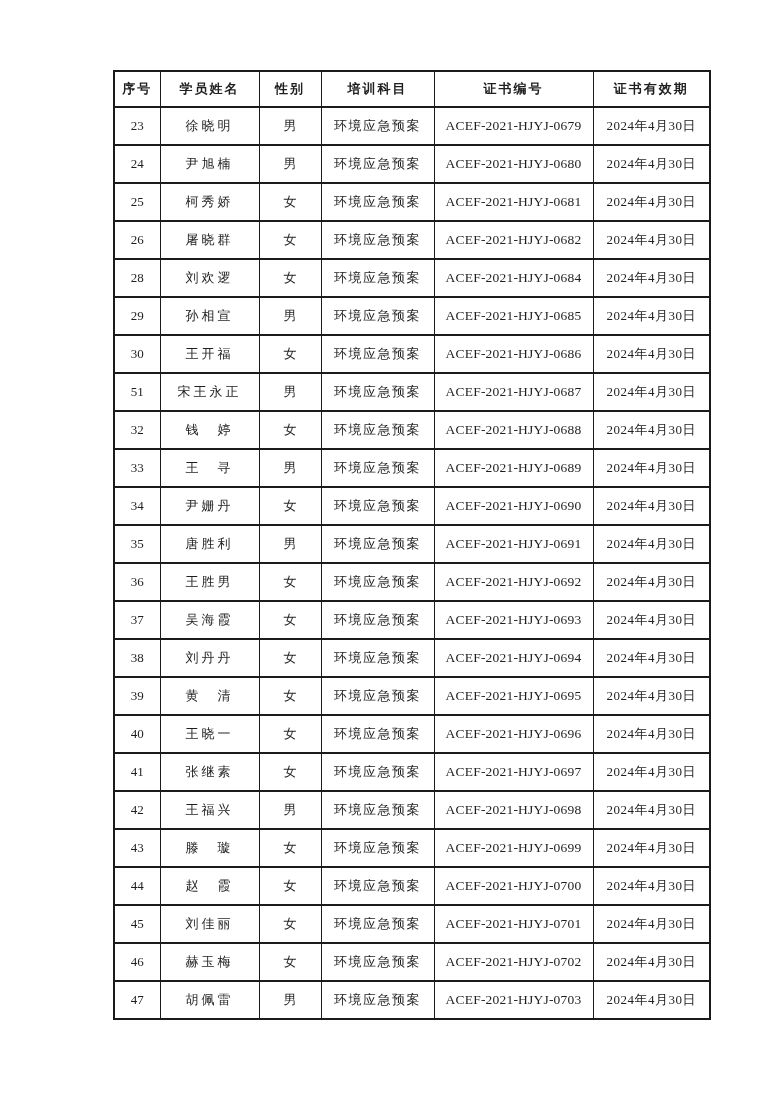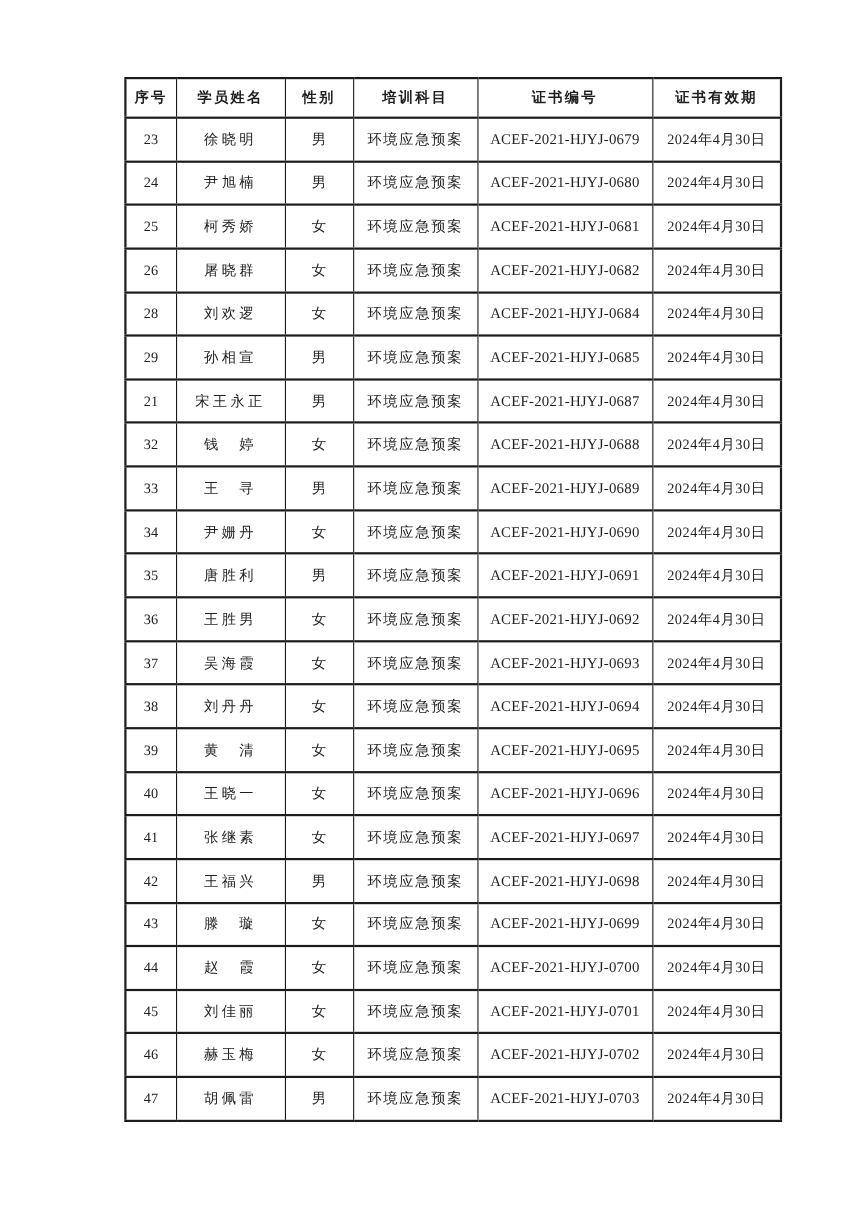--- a/index.html
+++ b/index.html
@@ -133,21 +133,29 @@
   </tr>
           <tr>
     <td class="col-no">29</td>
     <td class="col-name">孙相宣</td>
     <td class="col-gender">男</td>
     <td class="col-subject">环境应急预案</td>
     <td class="col-cert">ACEF-2021-HJYJ-0685</td>
     <td class="col-valid">2024年4月30日</td>
   </tr>
           <tr>
-    <td class="col-no">21</td>
+    <td class="col-no">30</td>
+    <td class="col-name">王开福</td>
+    <td class="col-gender">女</td>
+    <td class="col-subject">环境应急预案</td>
+    <td class="col-cert">ACEF-2021-HJYJ-0686</td>
+    <td class="col-valid">2024年4月30日</td>
+  </tr>
+          <tr>
+    <td class="col-no">51</td>
     <td class="col-name">宋王永正</td>
     <td class="col-gender">男</td>
     <td class="col-subject">环境应急预案</td>
     <td class="col-cert">ACEF-2021-HJYJ-0687</td>
     <td class="col-valid">2024年4月30日</td>
   </tr>
           <tr>
     <td class="col-no">32</td>
     <td class="col-name">钱　婷</td>
     <td class="col-gender">女</td>

